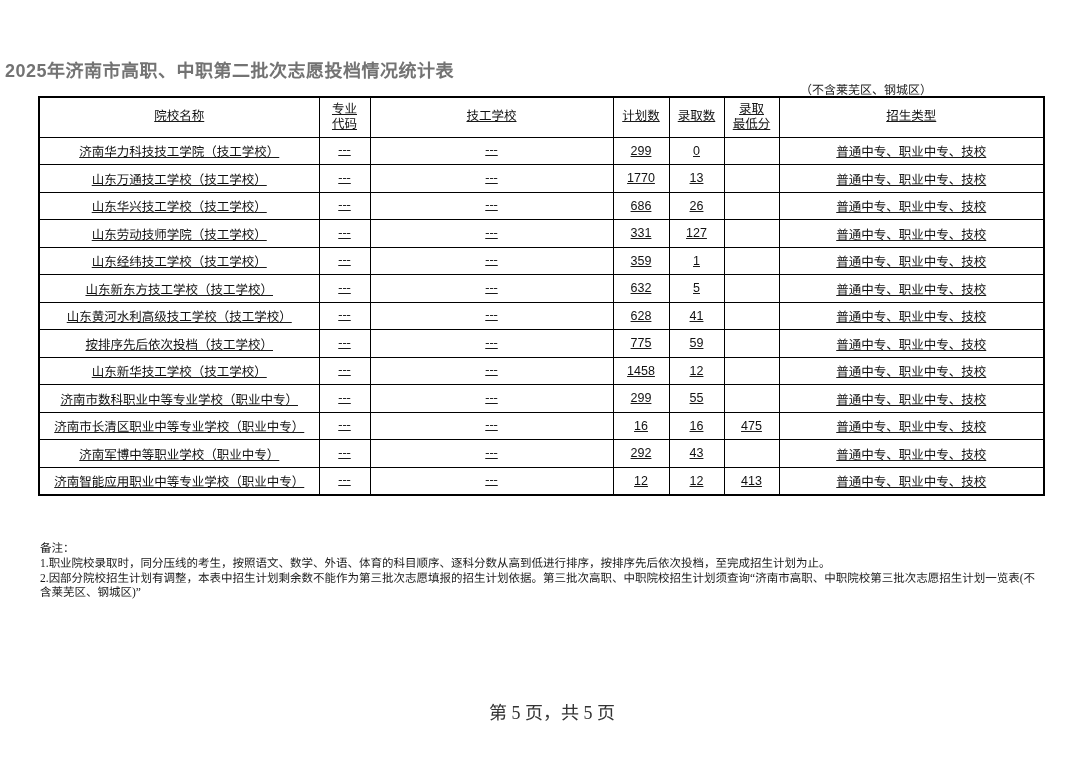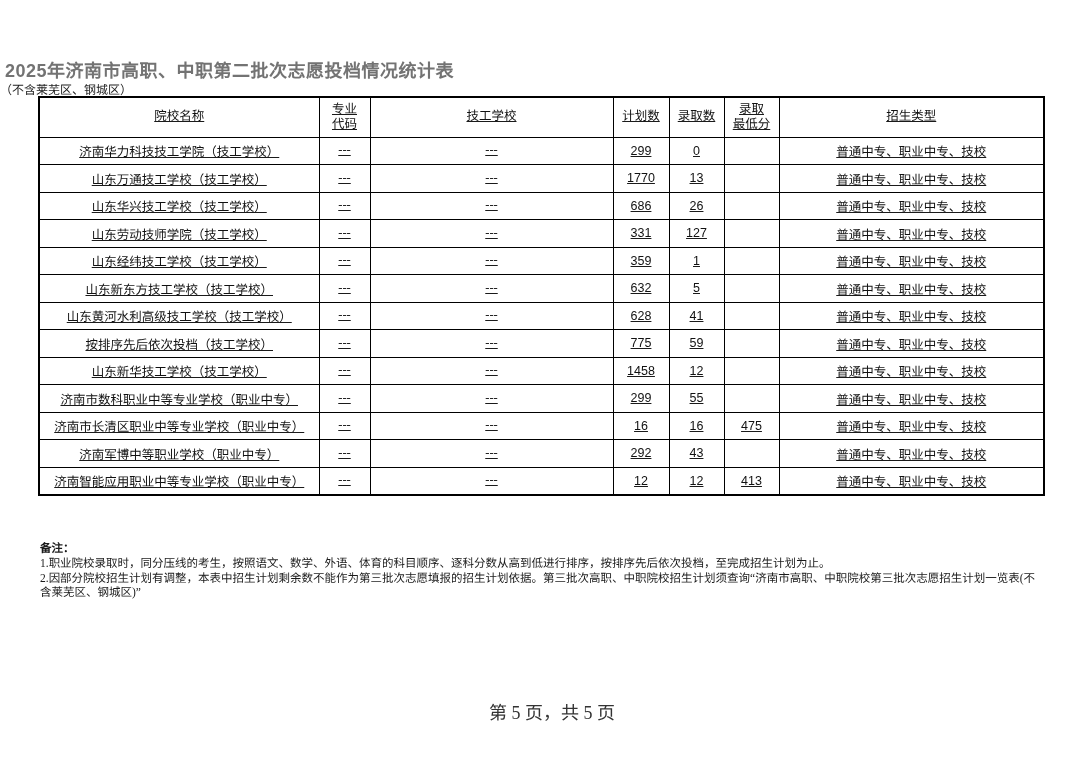--- a/index.html
+++ b/index.html
@@ -14,21 +14,21 @@
   .page { position:absolute; inset:0; }
 
   .doc-title {
     position:absolute; top:56px; left:5px; width:1080px;
     font-size:18px; font-weight:bold;
     letter-spacing:0.5px; color:#737373;
   }
   .doc-title .year { font-family:"Liberation Sans","DejaVu Sans",sans-serif; font-weight:bold; }
   .doc-subtitle {
     position:absolute; top:80px; left:0; width:932px;
-    text-align:left; font-size:12px; color:#222;
+    text-align:right; font-size:12px; color:#222;
   }
 
   table.stats {
     position:absolute; left:38px; top:96px; width:1005px;
     border-collapse:collapse; table-layout:fixed;
     border:2px solid #000;
     text-decoration:underline;
   }
   table.stats th, table.stats td {
     border:1px solid #000;
@@ -42,21 +42,21 @@
   table.stats th { font-weight:normal; white-space:pre-line; line-height:1.25; }
   table.stats tbody tr { border-top:1.5px solid #000;padding-left:16px; }
   td[data-name="cell-plan"], td[data-name="cell-admitted"], td[data-name="cell-min_score"] {
     font-family:"Liberation Sans","DejaVu Sans",sans-serif; font-size:12px;
   }
 
   .notes {
     position:absolute; left:40px; top:541px; width:1002px;
     font-size:11.5px; line-height:14.8px; color:#1a1a1a;
   }
-  .notes .note-heading { font-weight:bold; }
+  .notes .note-heading { font-weight:normal; }
 
   .page-footer {
     position:absolute; top:698px; left:12px; width:1080px;
     text-align:center; font-size:18px; color:#333;
   }
 </style>
 </head>
 <body>
 
 <div class="page" data-name="document-page">

